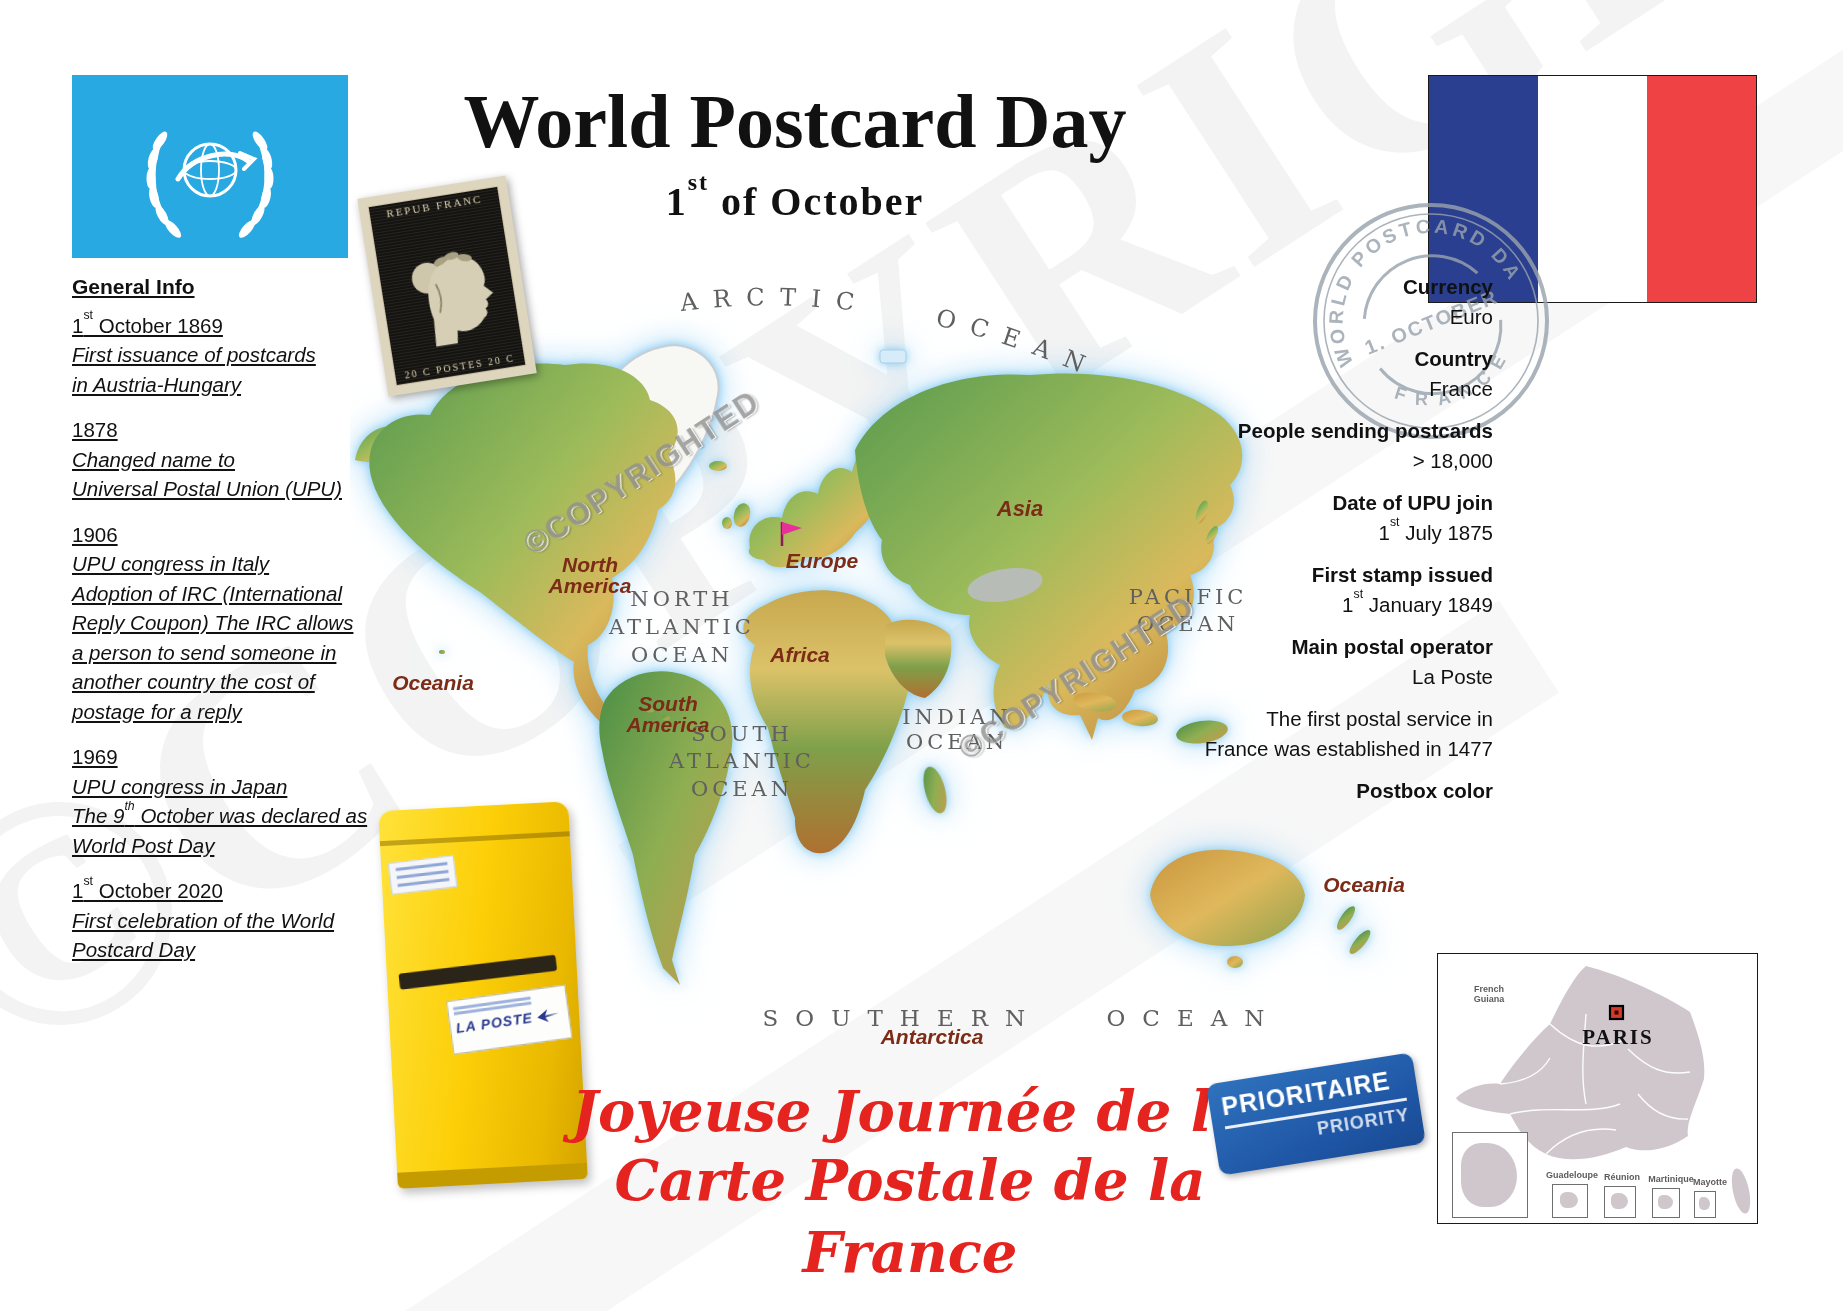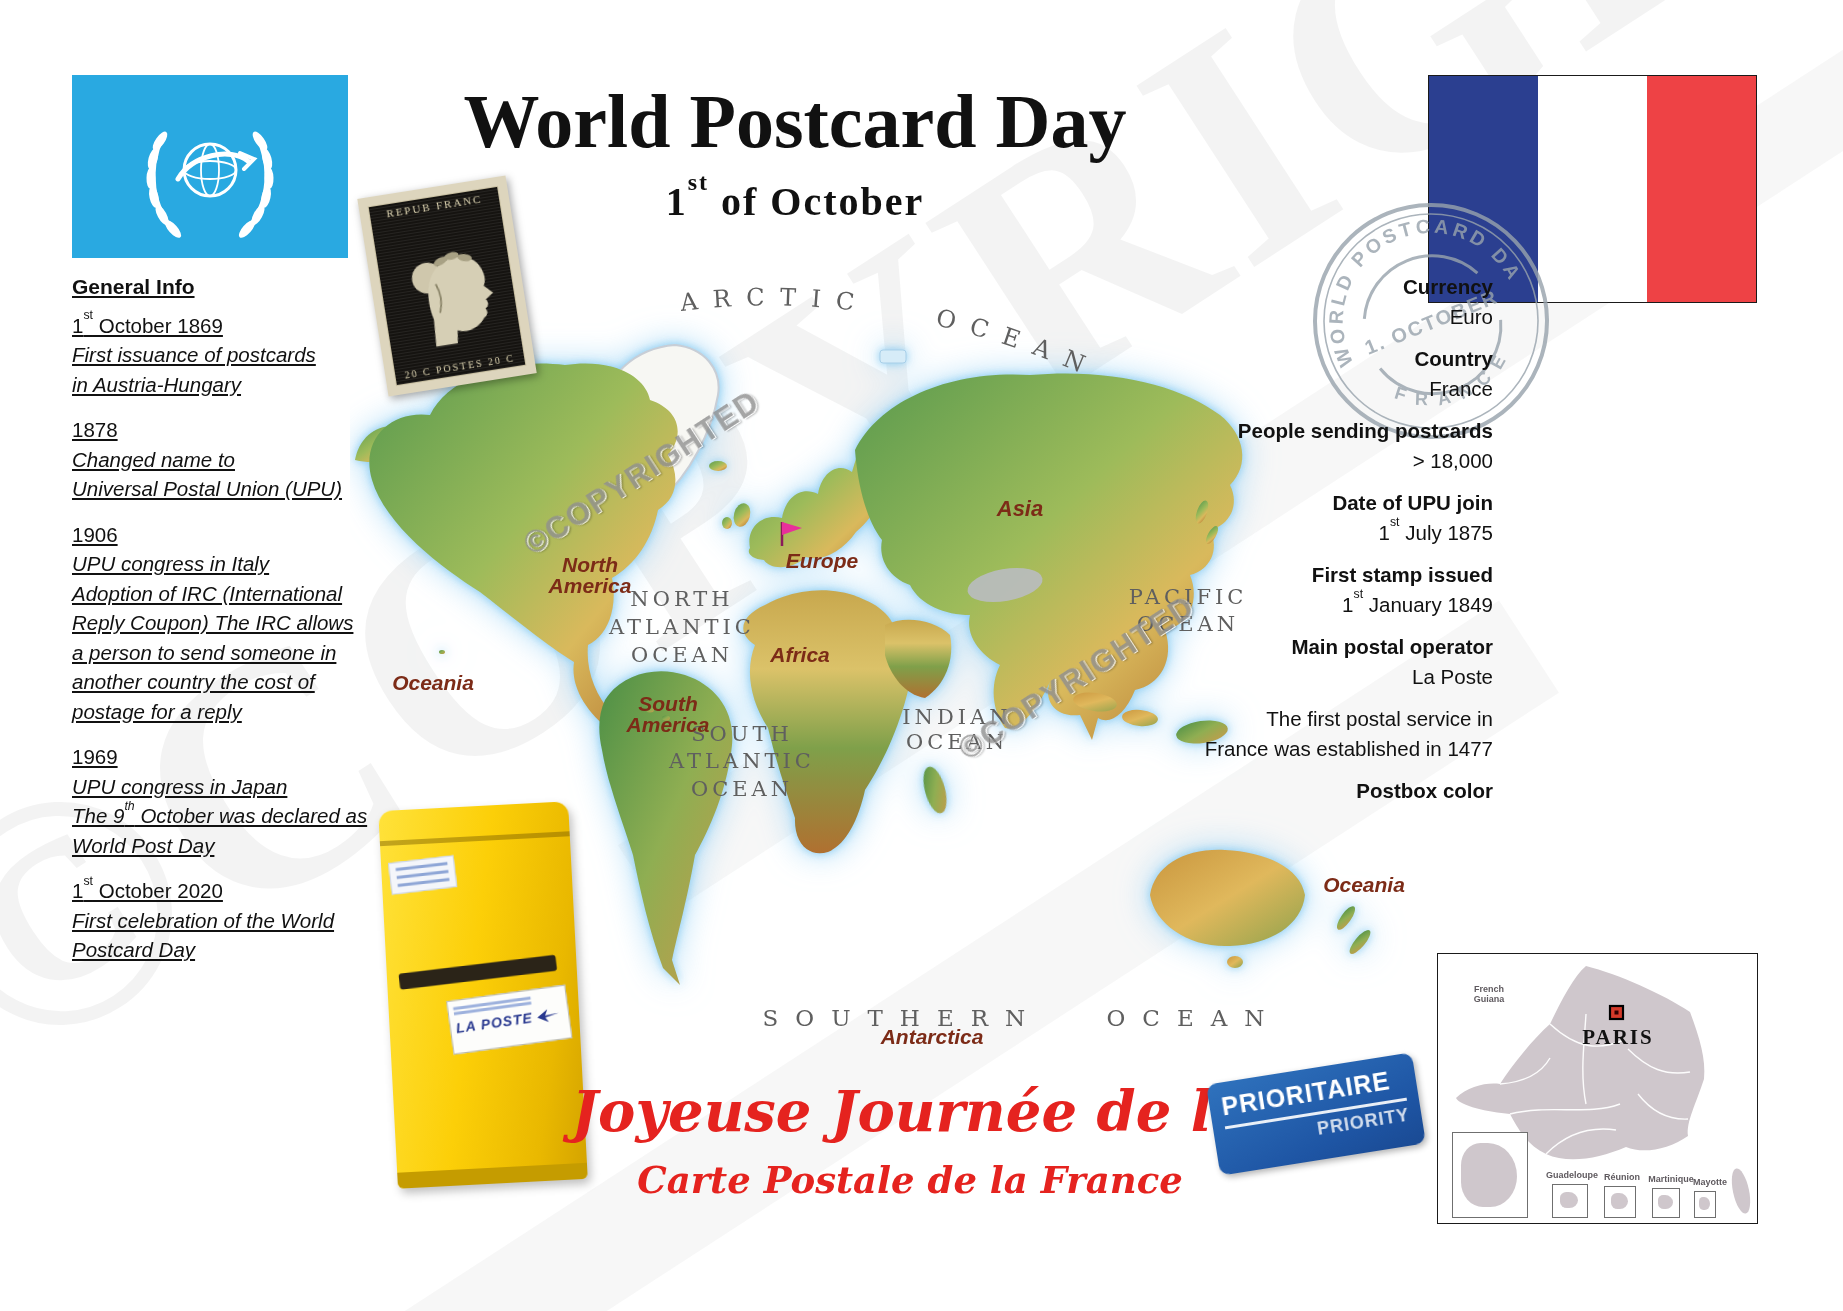--- a/index.html
+++ b/index.html
@@ -71,21 +71,21 @@
     border:1px solid #b9b9ae;transform:rotate(-5deg);padding:4px 5px;box-sizing:border-box;}
   .pb-label i{display:block;height:3px;background:#9db1dd;margin:2px 30px 2px 0;}
   .pb-brand{font-size:14px;font-weight:bold;font-style:italic;color:#28388f;letter-spacing:1px;
     margin-top:5px;display:flex;align-items:center;gap:4px;}
   .pb-base{position:absolute;left:0;bottom:0;width:100%;height:16px;background:#c59c00;border-radius:0 0 6px 6px;}
 
   
   .greeting{position:absolute;left:520px;top:1078px;width:780px;text-align:center;z-index:6;
     font-family:"DejaVu Serif",cursive;font-style:italic;font-weight:bold;color:#e5231f;}
   .greet1{font-size:56px;line-height:66px;}
-  .greet2{font-size:37px;line-height:72px;}
+  .greet2{font-size:56px;line-height:72px;}
 
   
   .prior{position:absolute;left:1212px;top:1068px;width:208px;height:92px;transform:rotate(-9deg);
     background:linear-gradient(160deg,#2f72bd,#1e55a4 70%,#1a4a93);border-radius:10px;
     box-shadow:2px 3px 6px rgba(0,0,0,.3);padding:10px 12px;box-sizing:border-box;z-index:6;}
   .prior-1{color:#fff;font-weight:bold;font-size:25px;letter-spacing:1px;}
   .prior-rule{height:3px;background:rgba(255,255,255,.9);margin:5px 0 4px 0;}
   .prior-2{color:rgba(255,255,255,.8);font-weight:bold;font-size:18px;text-align:right;letter-spacing:1px;}
 
   

